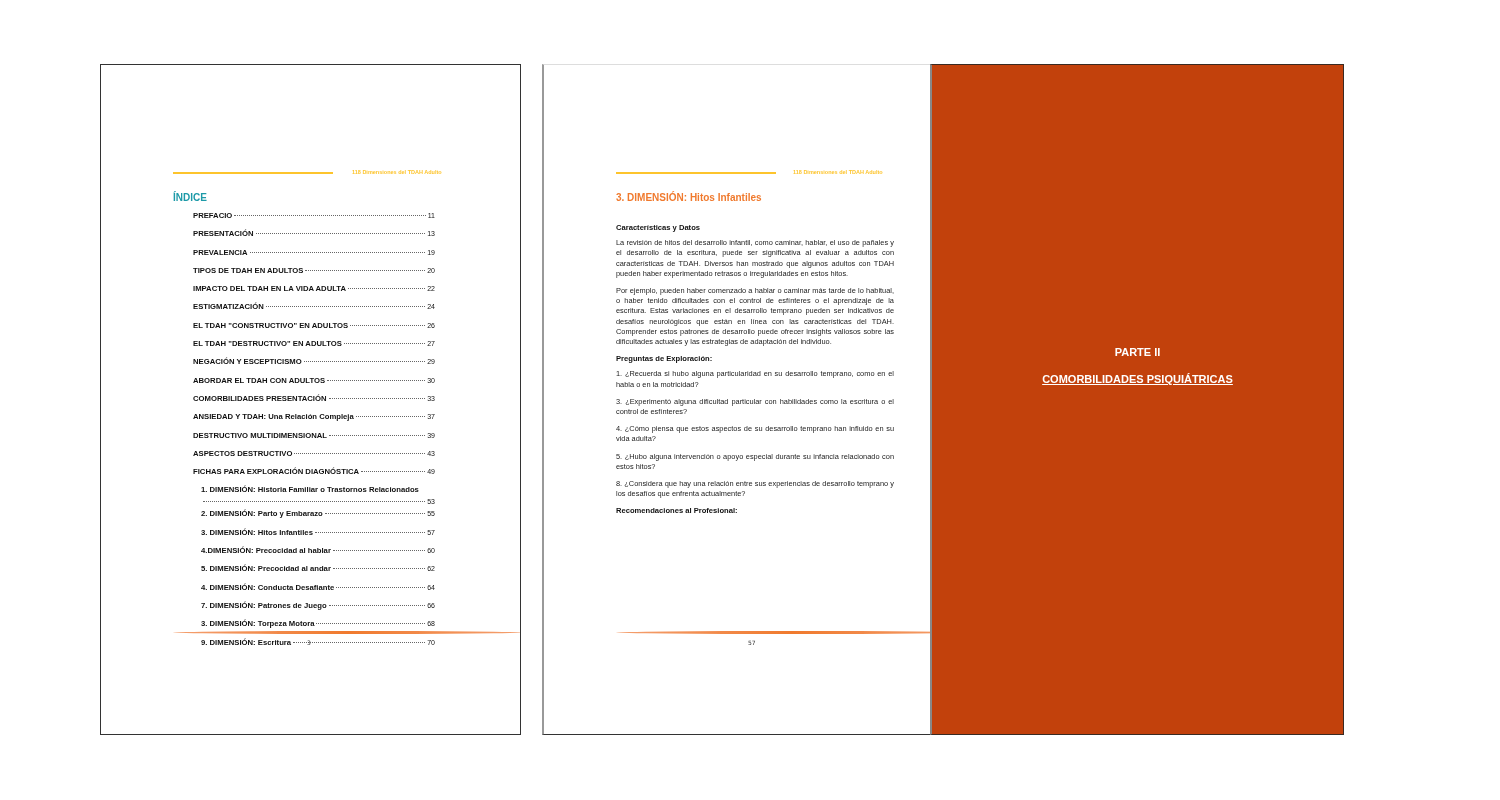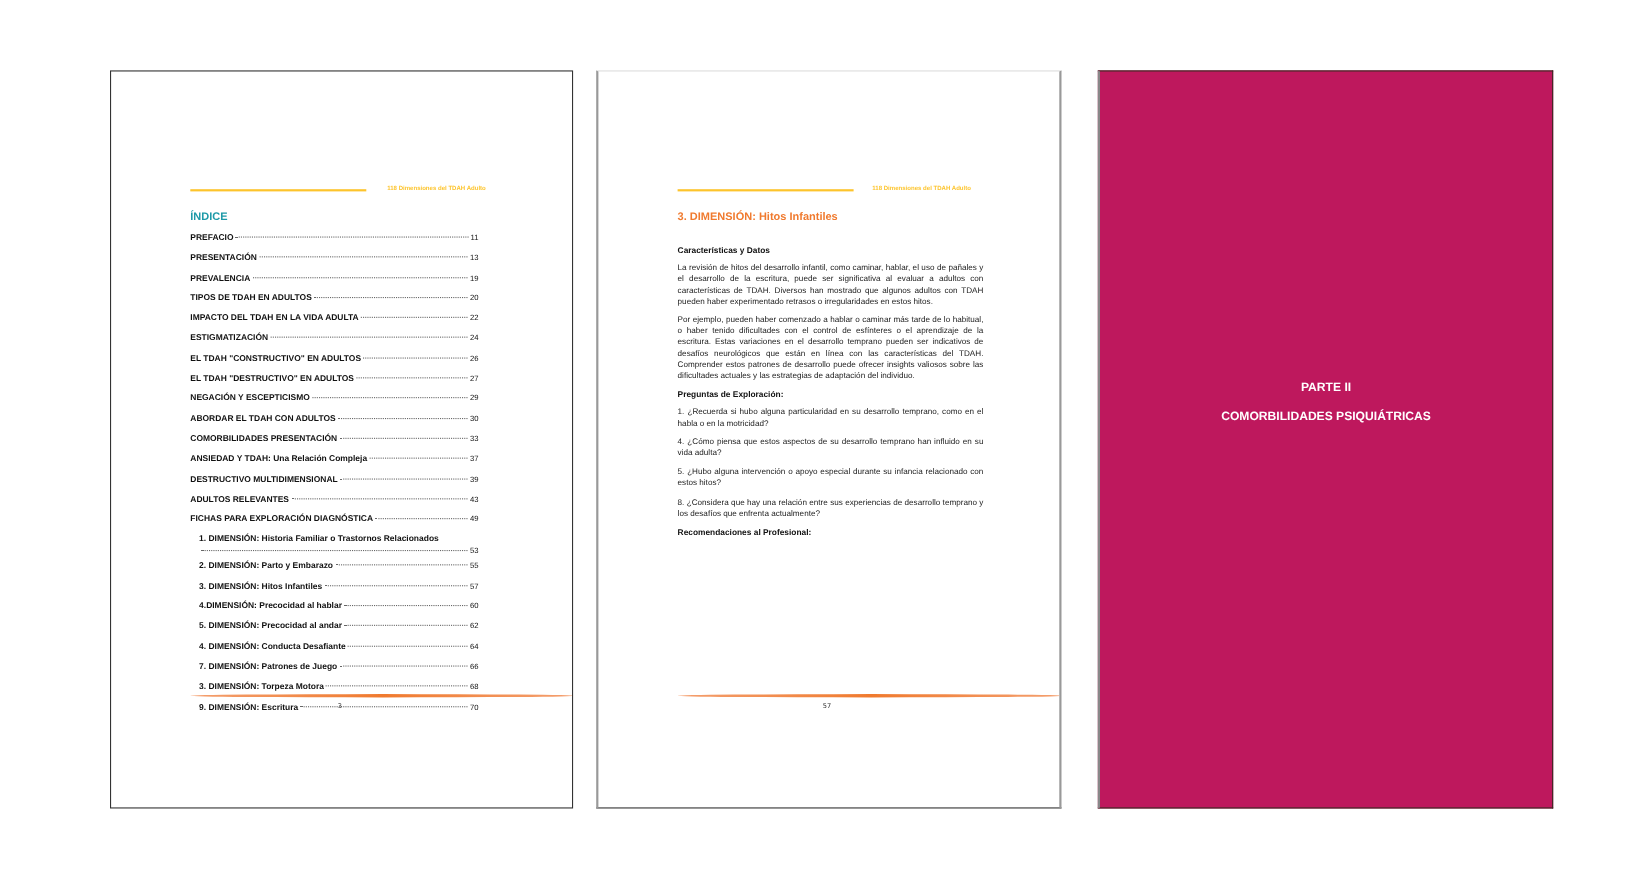--- a/index.html
+++ b/index.html
@@ -6,35 +6,35 @@
   body {
     width:1500px; height:800px; background:#ffffff; position:relative; overflow:hidden;
     font-family:"Liberation Sans", sans-serif; color:#111;
   }
   .page {
     position:absolute; top:64px; height:671px; box-sizing:border-box;
     border:1px solid #333; background:#fff; overflow:hidden;
   }
   #page1 { left:100px; width:421px; }
   #page2 { left:542px; width:423px; border-left:2px solid #999; border-right:2px solid #999; border-top:1px solid #ddd; }
-  #page3 { left:998px; width:414px; background:#be185d; border:1px solid #3a2a22; border-left:2px solid #888; }
+  #page3 { left:930px; width:414px; background:#c2410c; border:1px solid #3a2a22; border-left:2px solid #888; }
 
   .hdr-line { position:absolute; height:2px; background:#fdc42c; }
   .hdr-text { position:absolute; font-size:5.5px; font-weight:bold; color:#fdc42c; white-space:nowrap; }
 
   .ftr-line {
     position:absolute; height:3px;
     background:linear-gradient(to right, #f4a070 0%, #f07a2e 50%, #f4a070 100%);
     border-radius:50% / 50%;
   }
   .ftr-num { position:absolute; font-size:6px; color:#333; font-family:"DejaVu Sans", sans-serif; }
 
   .toc-title { position:absolute; left:72px; top:127px; font-size:10px; font-weight:bold; color:#1d9aa8; }
   .toc { position:absolute; left:72px; top:146px; width:262px; }
-  .toc-row { display:flex; align-items:baseline; font-size:7.7px; font-weight:bold; height:18.3px; }
+  .toc-row { display:flex; align-items:baseline; font-size:7.7px; font-weight:bold; height:18.3px;margin-left:20px; }
   .toc-row .lbl { white-space:nowrap; }
   .toc-row .dots { flex:1; border-bottom:1px dotted #666; margin:0 2px; position:relative; top:-2px; }
   .toc-row .pg { font-weight:normal; font-size:7px; }
   .toc-row.sub { padding-left:8px; }
   .toc-row.wrap { height:auto; flex-wrap:wrap; padding-bottom:4px; }
   .toc-row.wrap .lbl2 { width:100%; }
   .toc-row.wrap .cont { display:flex; width:100%; align-items:baseline; margin-top:4px; }
 
   .p2-title { position:absolute; left:72px; top:127px; font-size:10px; font-weight:bold; color:#f07a2e; }
   .p2-body { position:absolute; left:72px; top:158px; width:278px; font-size:7.4px; line-height:10.2px; text-align:justify; color:#222; }
@@ -112,21 +112,21 @@
         <span class="lbl">ANSIEDAD Y TDAH: Una Relación Compleja</span>
         <span class="dots"></span>
         <span class="pg">37</span>
       </div>
     <div class="toc-row">
         <span class="lbl">DESTRUCTIVO MULTIDIMENSIONAL</span>
         <span class="dots"></span>
         <span class="pg">39</span>
       </div>
     <div class="toc-row">
-        <span class="lbl">ADULTOS RELEVANTES</span>
+        <span class="lbl">ASPECTOS DESTRUCTIVO</span>
         <span class="dots"></span>
         <span class="pg">43</span>
       </div>
     <div class="toc-row">
         <span class="lbl">FICHAS PARA EXPLORACIÓN DIAGNÓSTICA</span>
         <span class="dots"></span>
         <span class="pg">49</span>
       </div>
 
     <div class="toc-row sub wrap">
@@ -187,26 +187,27 @@
   <div class="hdr-text" style="left:249px; top:104px;">118 Dimensiones del TDAH Adulto</div>
 
   <div class="p2-title">3. DIMENSIÓN: Hitos Infantiles</div>
 
   <div class="p2-body">
     <h4>Características y Datos</h4>
     <p>La revisión de hitos del desarrollo infantil, como caminar, hablar, el uso de pañales y el desarrollo de la escritura, puede ser significativa al evaluar a adultos con características de TDAH. Diversos han mostrado que algunos adultos con TDAH pueden haber experimentado retrasos o irregularidades en estos hitos.</p>
     <p>Por ejemplo, pueden haber comenzado a hablar o caminar más tarde de lo habitual, o haber tenido dificultades con el control de esfínteres o el aprendizaje de la escritura. Estas variaciones en el desarrollo temprano pueden ser indicativos de desafíos neurológicos que están en línea con las características del TDAH. Comprender estos patrones de desarrollo puede ofrecer insights valiosos sobre las dificultades actuales y las estrategias de adaptación del individuo.</p>
     <h4>Preguntas de Exploración:</h4>
     <p>1. ¿Recuerda si hubo alguna particularidad en su desarrollo temprano, como en el habla o en la motricidad?</p>
+    <p>3. ¿Experimentó alguna dificultad particular con habilidades como la escritura o el control de esfínteres?</p>
     <p>4. ¿Cómo piensa que estos aspectos de su desarrollo temprano han influido en su vida adulta?</p>
     <p>5. ¿Hubo alguna intervención o apoyo especial durante su infancia relacionado con estos hitos?</p>
     <p>8. ¿Considera que hay una relación entre sus experiencias de desarrollo temprano y los desafíos que enfrenta actualmente?</p>
     <h4>Recomendaciones al Profesional:</h4>
   </div>
 
   <div class="ftr-line" style="left:72px; top:566px; width:352px;"></div>
   <div class="ftr-num" style="left:204px; top:574px;">57</div>
 </div>
 
 <div class="page" id="page3">
   <div class="p3-text" style="top:281px;">PARTE II</div>
-  <div class="p3-text" style="top:308px;">COMORBILIDADES PSIQUIÁTRICAS</div>
+  <div class="p3-text" style="top:308px;text-decoration:underline;">COMORBILIDADES PSIQUIÁTRICAS</div>
 </div>
 
 </body></html>

